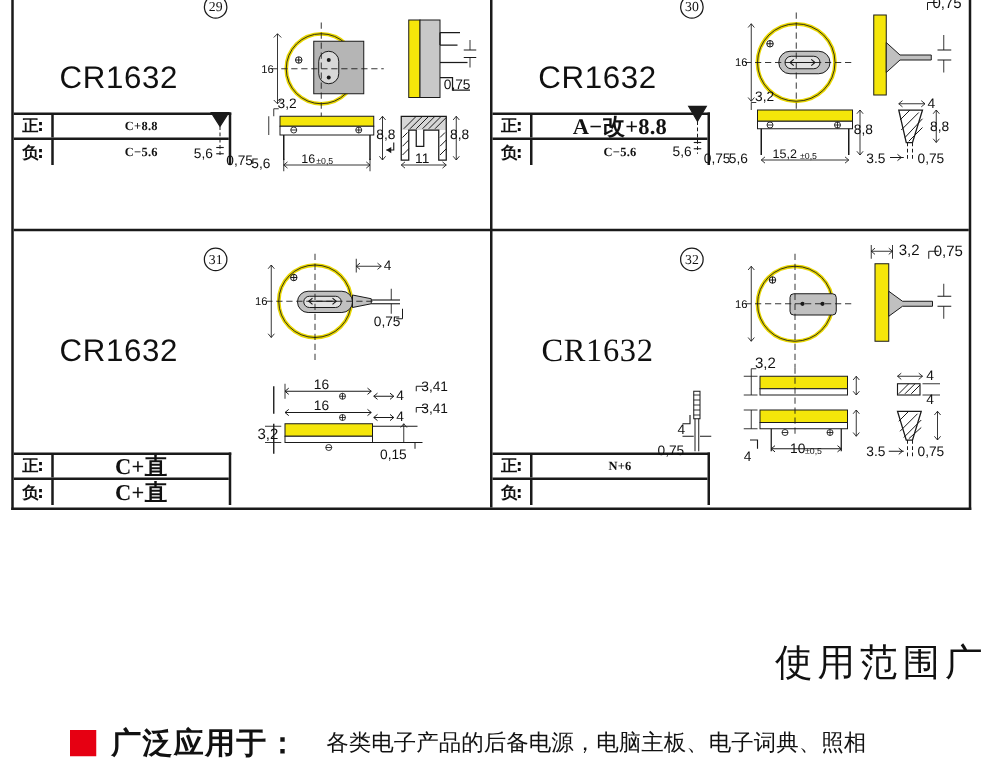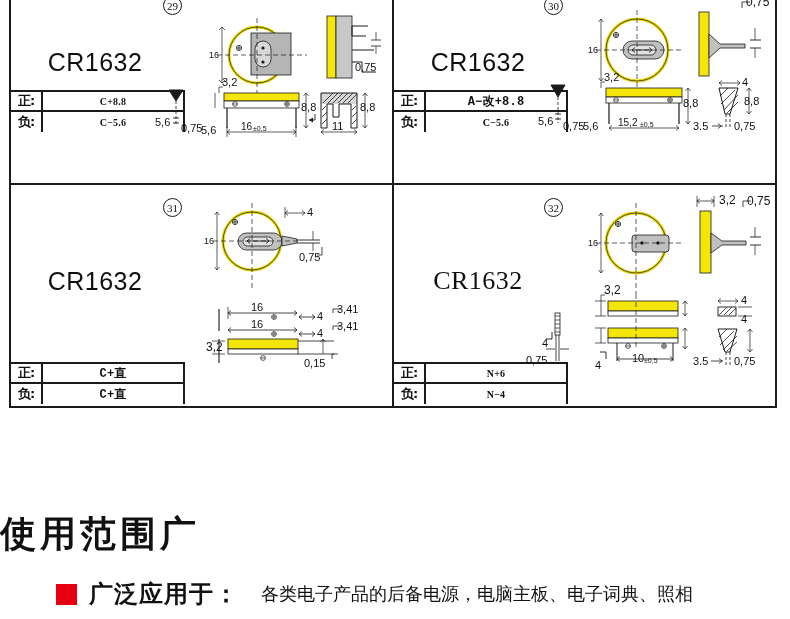--- a/index.html
+++ b/index.html
@@ -57,42 +57,42 @@
     font-family: "DejaVu Sans", sans-serif;
     letter-spacing: -1px;
   }
   .pol-val {
     flex: 1;
     display: flex; align-items: center; justify-content: center;
     font-size: 10px; font-weight: 700; color:#111;
     font-family: Liberation Serif, serif;
     letter-spacing: .2px;
   }
-  .pol-val.cjk { font-family: Liberation Mono, monospace; font-size:12px; }
+  .pol-val.cjk { font-family: Liberation Serif, serif; font-size:18px; }
 
   
   .idx-circle {
     position: absolute;
     width: 19px; height: 19px; border-radius: 50%;
     border: 1.4px solid #1a1a1a;
     display: flex; align-items: center; justify-content: center;
     font-size: 11px; color:#111;
     font-family: "Liberation Serif", serif;
   }
 
   
   .draw { position: absolute; }
   .draw svg { display:block; overflow: visible; }
 
   
   #headline {
     position: absolute; left:0; right:0; top: 510px;
-    text-align: left;
+    text-align: right;
     font-family: "DejaVu Sans", sans-serif;
-    font-size: 36px; font-weight: 700; color:#111;
+    font-size: 30px; font-weight: 400; color:#111;
     letter-spacing: 4px;
   }
   #bullet-line {
     position: absolute; left: 56px; top: 578px;
     display: flex; align-items: center;
   }
   #bullet-sq {
     width: 21px; height: 21px; background: #e60012;
     flex: 0 0 21px; margin-right: 12px;
   }
@@ -436,21 +436,20 @@
       <div class="idx-circle" style="left:150px;top:13px;">32</div>
       <div class="cell-name serif" style="left:0;top:0;width:168px;height:192px;">CR1632</div>
 
       <div class="pol-table" style="left:0;bottom:2px;">
         <div class="pol-row">
           <div class="pol-key">正:</div>
           <div class="pol-val">N+6</div>
         </div>
         <div class="pol-row">
           <div class="pol-key">负:</div>
-          <div class="pol-val">N−4</div>
         </div>
       </div>
 
       <div class="draw" style="left:166px;top:4px;">
         <svg width="215" height="192" viewBox="0 0 215 192">
           <g stroke="#1a1a1a" fill="none" stroke-width="1" font-family="Liberation Sans, sans-serif" font-size="9">
 
             <circle cx="76" cy="54" r="30" fill="#ffffff" stroke="#e8d600" stroke-width="3"></circle>
             <circle cx="76" cy="54" r="30" stroke="#1a1a1a" stroke-width="0.7" fill="none"></circle>
             <rect x="72" y="46" width="37" height="17" rx="3" fill="#c0c0c0" stroke="#1a1a1a" stroke-width="0.8"></rect>

